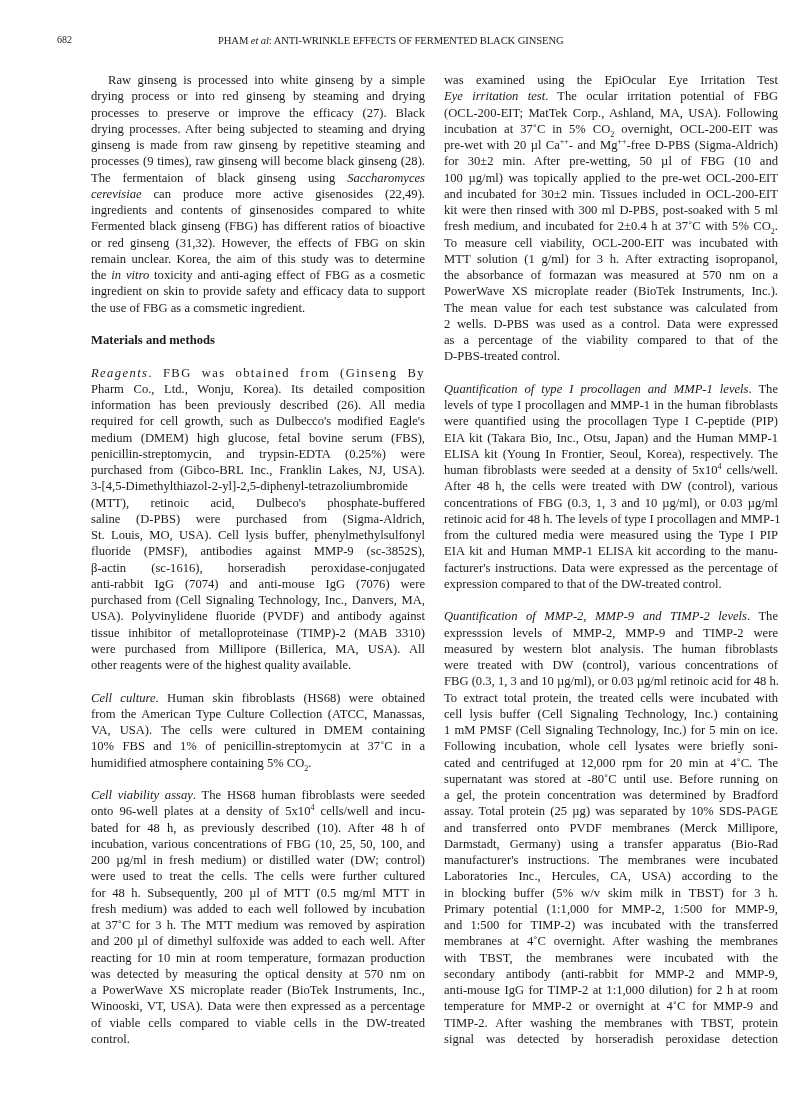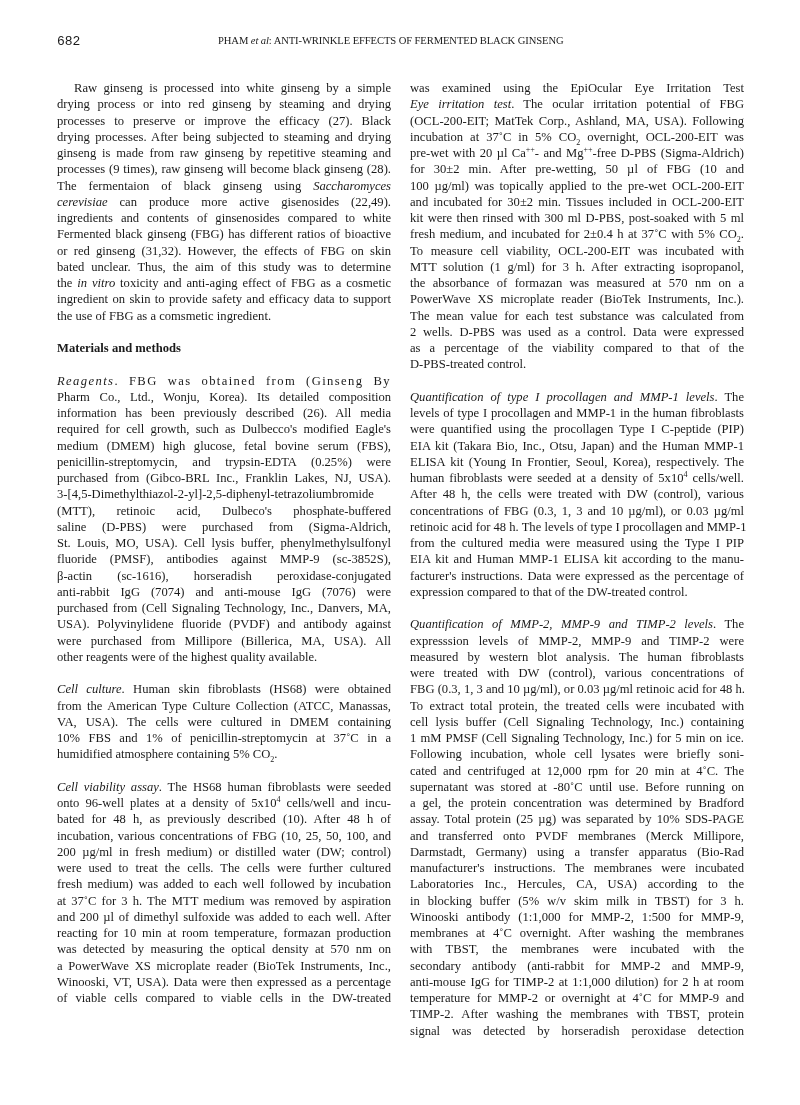--- a/index.html
+++ b/index.html
@@ -1,22 +1,22 @@
 <!DOCTYPE html>
 <html><head>
 <meta charset="utf-8">
 <style>
   html, body { margin: 0; padding: 0; background: #ffffff; }
   body { width: 800px; height: 1105px; position: relative; overflow: hidden;
          font-family: "Liberation Serif", "DejaVu Serif", serif; color: #1a1a1a; }
   .header { position: absolute; top: 34px; left: 0; width: 800px; height: 18px; }
-  .page-num { position: absolute; left: 57px; top: 0; font-family: Liberation Mono, monospace; font-size: 13px; }
+  .page-num { position: absolute; left: 57px; top: 0; font-family: Liberation Serif, serif; font-size: 10px; }
   .running-title { position: absolute; left: 218px; top: 1px; font-size: 10.6px; letter-spacing: -0.1px; white-space: nowrap; }
   .running-title i { font-style: italic; }
-  .col { position: absolute; top: 80px; width: 334px; font-size: 12.6px; line-height: 16.25px; text-align: justify; hyphens: none; }
+  .col { position: absolute; top: 72px; width: 334px; font-size: 12.6px; line-height: 16.25px; text-align: justify; hyphens: none; margin-left: 34px; }
   .col-left { left: 57px; }
   .col-right { left: 410px; }
   .gap { height: 16.25px; }
   .heading { font-weight: bold; }
   .spaced { letter-spacing: 1.4px; }
   sub, sup { font-size: 8px; line-height: 0; }
   .line { display: block; text-align: justify; text-align-last: justify; white-space: nowrap; }
   .line.last { text-align-last: left; }
 </style>
 </head>
@@ -33,21 +33,21 @@
     <span class="line">drying process or into red ginseng by steaming and drying</span>
     <span class="line">processes to preserve or improve the efficacy (27). Black</span>
     <span class="line">drying processes. After being subjected to steaming and drying</span>
     <span class="line">ginseng is made from raw ginseng by repetitive steaming and</span>
     <span class="line">processes (9 times), raw ginseng will become black ginseng (28).</span>
     <span class="line"><span>The fermentaion of black ginseng using </span><i>Saccharomyces</i></span>
     <span class="line"><i>cerevisiae</i><span> can produce more active gisenosides (22,49).</span></span>
     <span class="line">ingredients and contents of ginsenosides compared to white</span>
     <span class="line">Fermented black ginseng (FBG) has different ratios of bioactive</span>
     <span class="line">or red ginseng (31,32). However, the effects of FBG on skin</span>
-    <span class="line">bated unclear. Thus, the aim of this study was to determine</span>
+    <span class="line">remain unclear. Korea, the aim of this study was to determine</span>
     <span class="line"><span>the </span><i>in vitro</i><span> toxicity and anti-aging effect of FBG as a cosmetic</span></span>
     <span class="line">ingredient on skin to provide safety and efficacy data to support</span>
     <span class="line last">the use of FBG as a comsmetic ingredient.</span>
   </div>
   <div class="gap"></div>
   <span class="line last heading">Materials and methods</span>
   <div class="gap"></div>
 
   <div>
     <span class="line"><i class="spaced">Reagents</i><span class="spaced">. FBG was obtained from (Ginseng By</span></span>
@@ -59,20 +59,21 @@
     <span class="line">purchased from (Gibco-BRL Inc., Franklin Lakes, NJ, USA).</span>
     <span class="line">3-[4,5-Dimethylthiazol-2-yl]-2,5-diphenyl-tetrazoliumbromide</span>
     <span class="line">(MTT), retinoic acid, Dulbeco's phosphate-buffered</span>
     <span class="line">saline (D-PBS) were purchased from (Sigma-Aldrich,</span>
     <span class="line">St. Louis, MO, USA). Cell lysis buffer, phenylmethylsulfonyl</span>
     <span class="line">fluoride (PMSF), antibodies against MMP-9 (sc-3852S),</span>
     <span class="line">β-actin (sc-1616), horseradish peroxidase-conjugated</span>
     <span class="line">anti-rabbit IgG (7074) and anti-mouse IgG (7076) were</span>
     <span class="line">purchased from (Cell Signaling Technology, Inc., Danvers, MA,</span>
     <span class="line">USA). Polyvinylidene fluoride (PVDF) and antibody against</span>
+    <span class="line">tissue inhibitor of metalloproteinase (TIMP)-2 (MAB 3310)</span>
     <span class="line">were purchased from Millipore (Billerica, MA, USA). All</span>
     <span class="line last">other reagents were of the highest quality available.</span>
   </div>
   <div class="gap"></div>
 
   <div>
     <span class="line"><i>Cell culture</i><span>. Human skin fibroblasts (HS68) were obtained</span></span>
     <span class="line">from the American Type Culture Collection (ATCC, Manassas,</span>
     <span class="line">VA, USA). The cells were cultured in DMEM containing</span>
     <span class="line">10% FBS and 1% of penicillin-streptomycin at 37˚C in a</span>
@@ -80,28 +81,30 @@
   </div>
   <div class="gap"></div>
 
   <div>
     <span class="line"><i>Cell viability assay</i><span>. The HS68 human fibroblasts were seeded</span></span>
     <span class="line"><span>onto 96-well plates at a density of 5x10</span><sup>4</sup><span> cells/well and incu-</span></span>
     <span class="line">bated for 48 h, as previously described (10). After 48 h of</span>
     <span class="line">incubation, various concentrations of FBG (10, 25, 50, 100, and</span>
     <span class="line">200 µg/ml in fresh medium) or distilled water (DW; control)</span>
     <span class="line">were used to treat the cells. The cells were further cultured</span>
+    <span class="line">for 48 h. Subsequently, 200 µl of MTT (0.5 mg/ml MTT in</span>
     <span class="line">fresh medium) was added to each well followed by incubation</span>
     <span class="line">at 37˚C for 3 h. The MTT medium was removed by aspiration</span>
     <span class="line">and 200 µl of dimethyl sulfoxide was added to each well. After</span>
     <span class="line">reacting for 10 min at room temperature, formazan production</span>
     <span class="line">was detected by measuring the optical density at 570 nm on</span>
     <span class="line">a PowerWave XS microplate reader (BioTek Instruments, Inc.,</span>
     <span class="line">Winooski, VT, USA). Data were then expressed as a percentage</span>
     <span class="line">of viable cells compared to viable cells in the DW-treated</span>
+    <span class="line last">control.</span>
   </div>
 </div>
 
 <div class="col col-right">
   <div>
     <span class="line">was examined using the EpiOcular Eye Irritation Test</span>
     <span class="line"><i>Eye irritation test</i><span>. The ocular irritation potential of FBG</span></span>
     <span class="line">(OCL-200-EIT; MatTek Corp., Ashland, MA, USA). Following</span>
     <span class="line"><span>incubation at 37˚C in 5% CO</span><sub>2</sub><span> overnight, OCL-200-EIT was</span></span>
     <span class="line"><span>pre-wet with 20 µl Ca</span><sup>++</sup><span>- and Mg</span><sup>++</sup><span>-free D-PBS (Sigma-Aldrich)</span></span>
@@ -150,21 +153,22 @@
     <span class="line">Following incubation, whole cell lysates were briefly soni-</span>
     <span class="line">cated and centrifuged at 12,000 rpm for 20 min at 4˚C. The</span>
     <span class="line">supernatant was stored at -80˚C until use. Before running on</span>
     <span class="line">a gel, the protein concentration was determined by Bradford</span>
     <span class="line">assay. Total protein (25 µg) was separated by 10% SDS-PAGE</span>
     <span class="line">and transferred onto PVDF membranes (Merck Millipore,</span>
     <span class="line">Darmstadt, Germany) using a transfer apparatus (Bio-Rad</span>
     <span class="line">manufacturer's instructions. The membranes were incubated</span>
     <span class="line">Laboratories Inc., Hercules, CA, USA) according to the</span>
     <span class="line">in blocking buffer (5% w/v skim milk in TBST) for 3 h.</span>
-    <span class="line">Winooski antibody (1:1,000 for MMP-2, 1:500 for MMP-9,</span>
+    <span class="line">Primary potential (1:1,000 for MMP-2, 1:500 for MMP-9,</span>
+    <span class="line">and 1:500 for TIMP-2) was incubated with the transferred</span>
     <span class="line">membranes at 4˚C overnight. After washing the membranes</span>
     <span class="line">with TBST, the membranes were incubated with the</span>
     <span class="line">secondary antibody (anti-rabbit for MMP-2 and MMP-9,</span>
     <span class="line">anti-mouse IgG for TIMP-2 at 1:1,000 dilution) for 2 h at room</span>
     <span class="line">temperature for MMP-2 or overnight at 4˚C for MMP-9 and</span>
     <span class="line">TIMP-2. After washing the membranes with TBST, protein</span>
     <span class="line">signal was detected by horseradish peroxidase detection</span>
   </div>
 </div>
 

